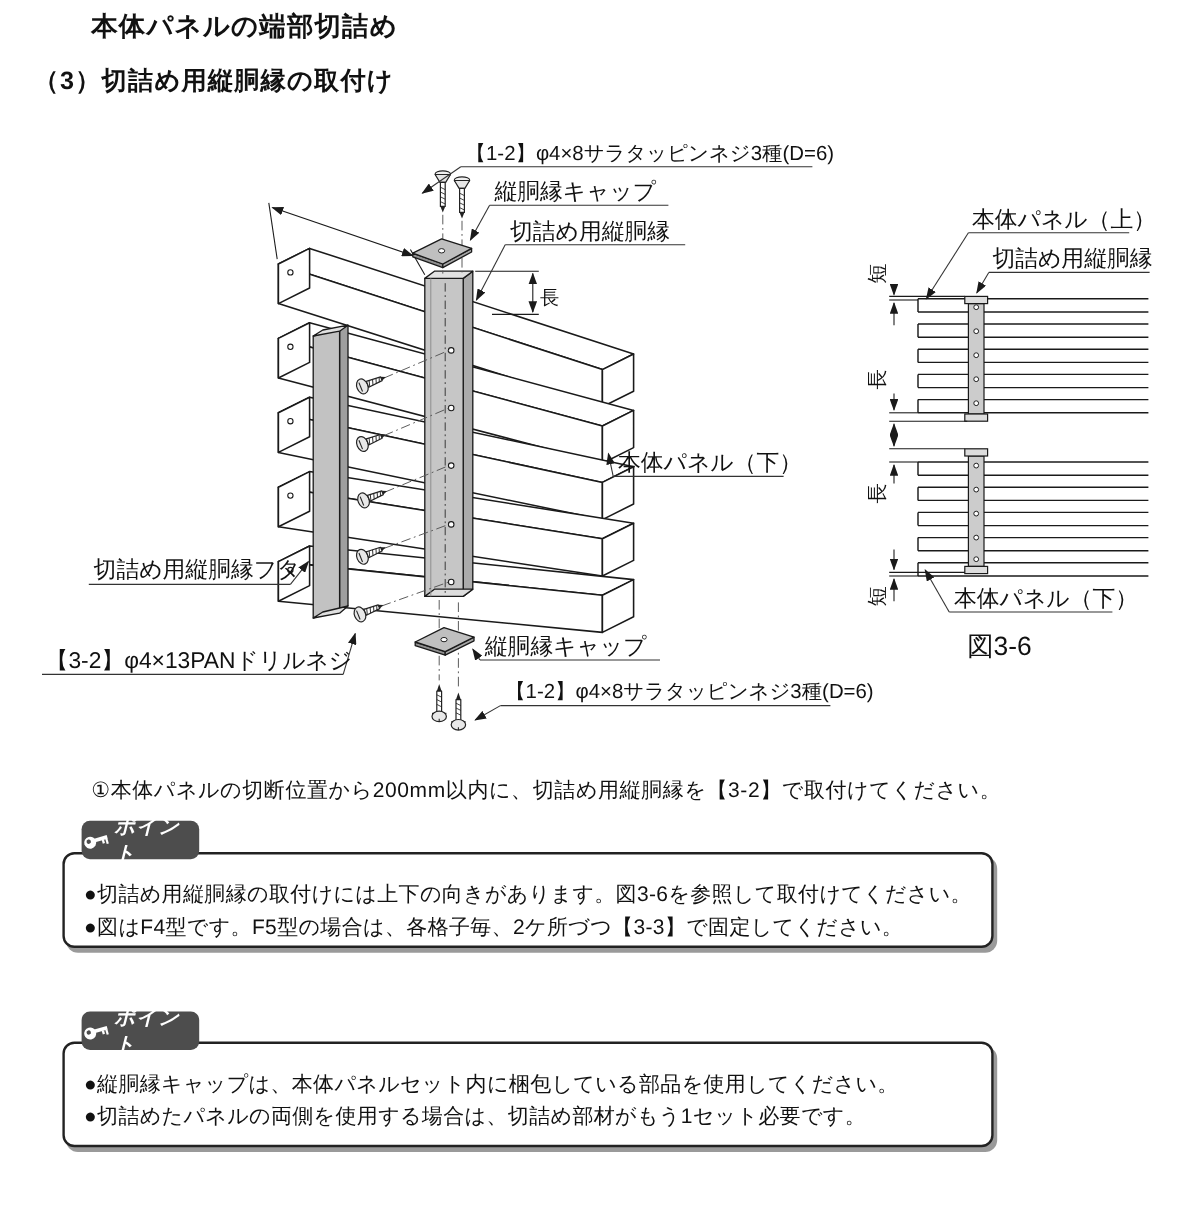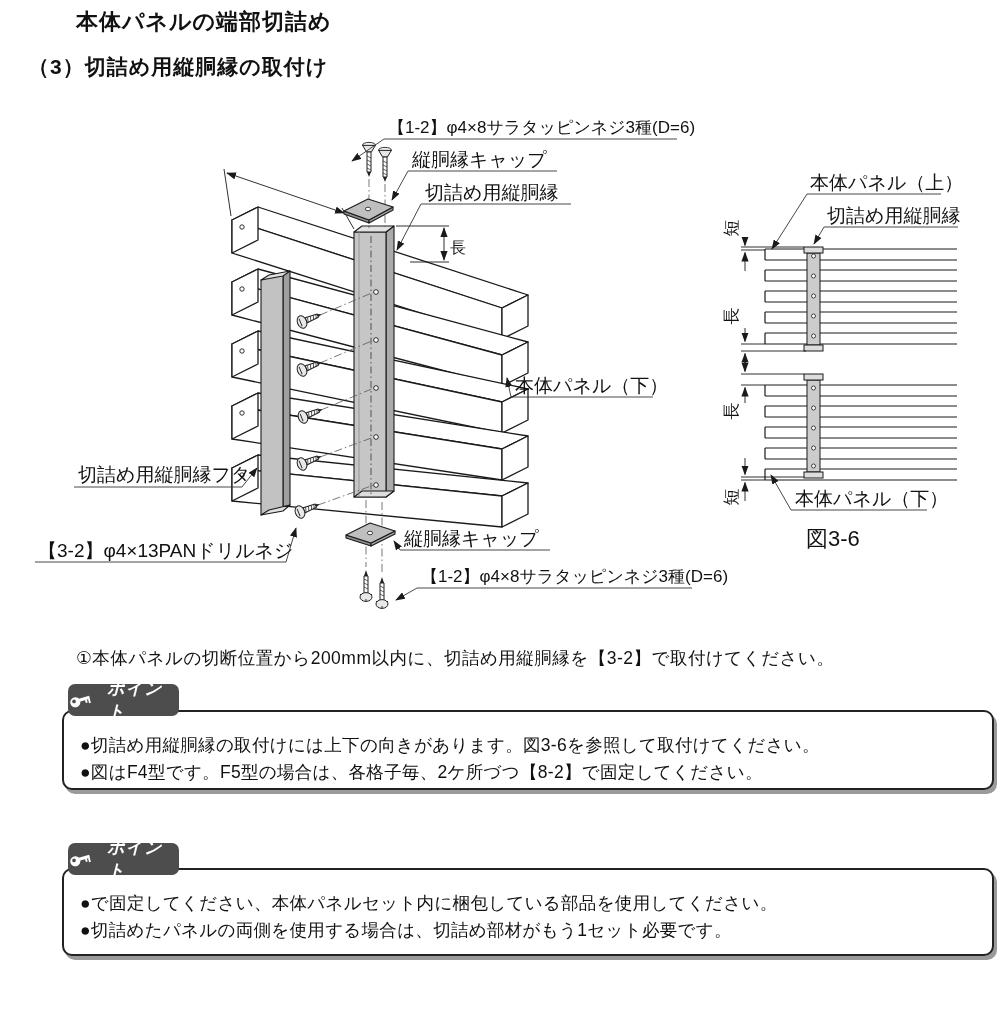--- a/index.html
+++ b/index.html
@@ -4,27 +4,27 @@
 <style>
   html,body{margin:0;padding:0;background:#fff;}
   .page{position:relative;width:1000px;height:1013px;background:#ffffff;
         font-family:"Liberation Sans","DejaVu Sans",sans-serif;color:#111;overflow:hidden;}
   .title{position:absolute;left:76px;top:7px;font-size:22px;font-weight:bold;letter-spacing:1px;}
   .subtitle{position:absolute;left:28px;top:53px;font-size:21px;font-weight:bold;letter-spacing:1px;}
   .diagram-svg{position:absolute;left:0;top:0;}
   .inst{position:absolute;left:76px;font-size:17.5px;letter-spacing:.5px;white-space:nowrap;}
   .inst1{top:646px;}
   .inst2{top:801px;}
-  .pt-box{position:absolute;left:62px;width:932px;border:2px solid #222;border-radius:10px;
+  .pt-box{position:absolute;left:52px;width:776px;border:2px solid #222;border-radius:10px;
           box-shadow:3px 4px 0 #9a9a9a;background:#fff;box-sizing:border-box;}
   .pt-box1{top:710px;height:80px;}
   .pt-box2{top:868px;height:88px;}
   .pt-lines{padding:20px 10px 0 16px;font-size:17.5px;line-height:27px;letter-spacing:.3px;white-space:nowrap;}
-  .badge{position:absolute;left:68px;width:111px;height:32px;background:#4d4d4d;border-radius:7px;
-         display:flex;align-items:center;justify-content:center;gap:16px;z-index:3;}
+  .badge{position:absolute;left:68px;width:98px;height:32px;background:#4d4d4d;border-radius:7px;
+         display:flex;align-items:center;justify-content:center;gap:4px;z-index:3;}
   .badge1{top:684px;}
   .badge2{top:843px;}
   .badge span{color:#fff;font-size:17px;font-weight:bold;font-style:italic;letter-spacing:1px;}
   svg text{fill:#111;}
 </style>
 </head>
 <body>
 
 <div class="page">
 
@@ -322,37 +322,37 @@
         <rect x="10.5" y="10.6" width="12" height="3.2" fill="#fff"></rect>
         <rect x="17.2" y="13.6" width="2" height="3.2" fill="#fff"></rect>
         <rect x="20.4" y="13.6" width="1.9" height="4.4" fill="#fff"></rect>
       </g>
     </svg>
     <span>ポイント</span>
   </div>
   <div class="pt-box pt-box1">
     <div class="pt-lines">
       <div>●切詰め用縦胴縁の取付けには上下の向きがあります。図3-6を参照して取付けてください。</div>
-      <div>●図はF4型です。F5型の場合は、各格子毎、2ケ所づつ【8-2】で固定してください。</div>
+      <div>●図はF4型です。F5型の場合は、各格子毎、2ケ所づつ【3-3】で固定してください。</div>
     </div>
   </div>
 
 
   <div class="badge badge2">
     <svg width="24" height="24" viewBox="0 0 24 24">
       <g transform="rotate(-16 12 12)">
         <circle cx="7" cy="13" r="5.2" fill="#fff"></circle>
         <circle cx="6" cy="11.8" r="1.9" fill="#4d4d4d"></circle>
         <rect x="10.5" y="10.6" width="12" height="3.2" fill="#fff"></rect>
         <rect x="17.2" y="13.6" width="2" height="3.2" fill="#fff"></rect>
         <rect x="20.4" y="13.6" width="1.9" height="4.4" fill="#fff"></rect>
       </g>
     </svg>
     <span>ポイント</span>
   </div>
   <div class="pt-box pt-box2">
     <div class="pt-lines">
-      <div>●で固定してください、本体パネルセット内に梱包している部品を使用してください。</div>
+      <div>●縦胴縁キャップは、本体パネルセット内に梱包している部品を使用してください。</div>
       <div>●切詰めたパネルの両側を使用する場合は、切詰め部材がもう1セット必要です。</div>
     </div>
   </div>
 
 </div>
 
 </body></html>

